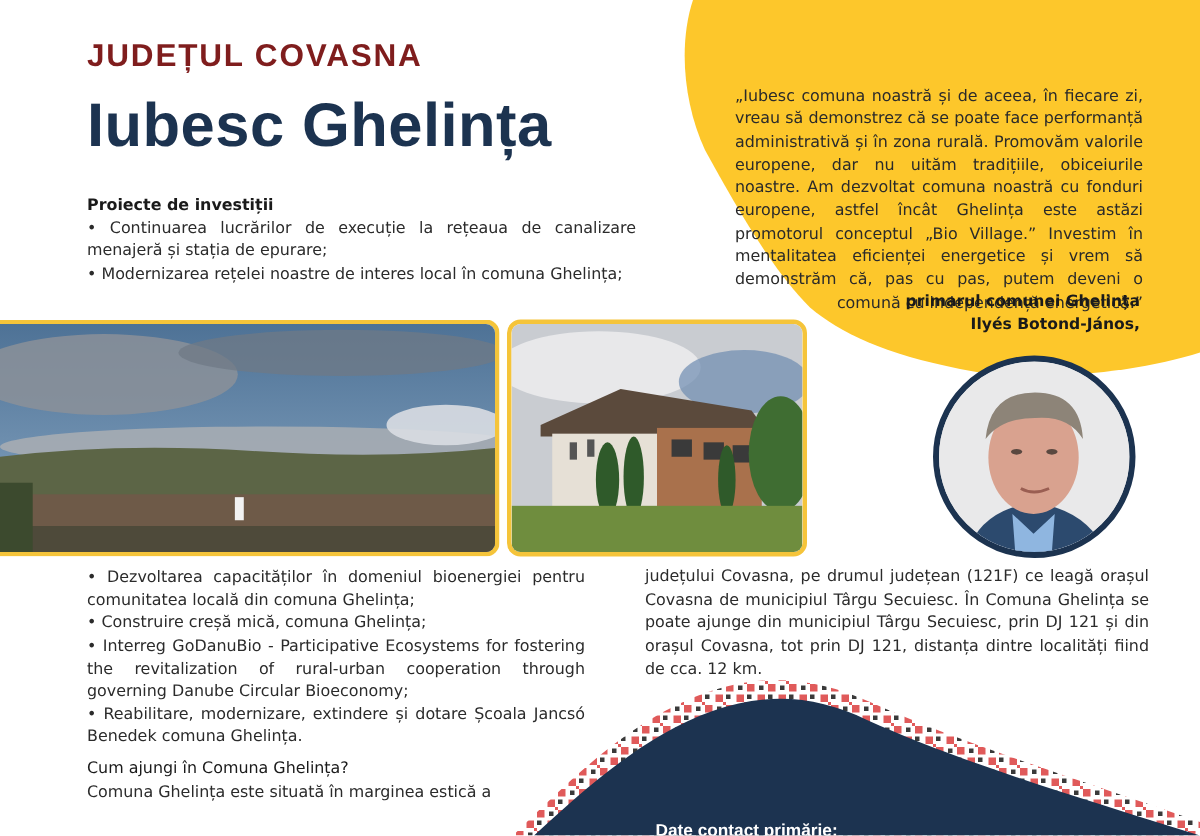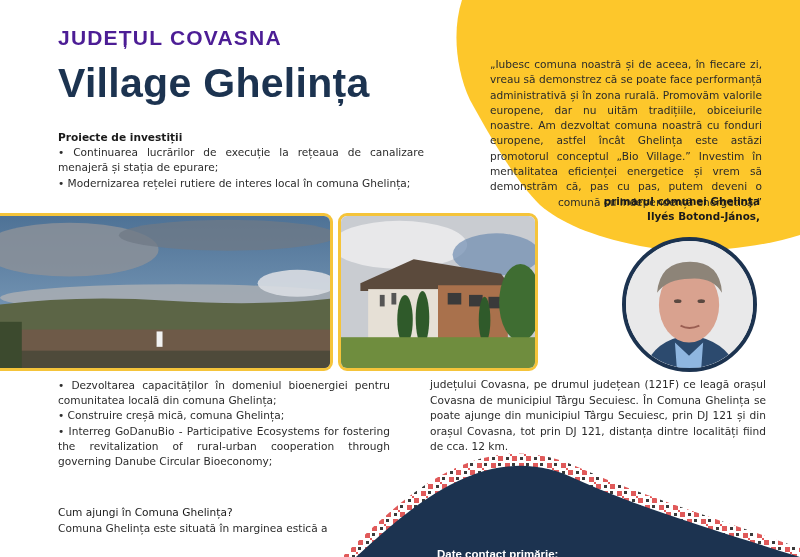--- a/index.html
+++ b/index.html
@@ -2,21 +2,21 @@
 <html><head>
   <meta charset="utf-8">
   <style>
     * { margin: 0; padding: 0; box-sizing: border-box; }
     html, body { width: 800px; height: 557px; overflow: hidden; background: #ffffff; }
     body { position: relative; font-family: "DejaVu Sans", sans-serif; color: #2b2b2b; }
 
     .yellow-blob { position: absolute; left: 0; top: 0; width: 800px; height: 557px; z-index: 0; }
 
     .county { position: absolute; left: 58px; top: 26px; font-family: "Liberation Sans", sans-serif; font-weight: 700;
-      font-size: 21px; letter-spacing: 1.2px; color: #4c1d95; z-index: 2; }
+      font-size: 21px; letter-spacing: 1.2px; color: #7f1d1d; z-index: 2; }
     .title { position: absolute; left: 58px; top: 60px; font-family: "Liberation Sans", sans-serif; font-weight: 700;
       font-size: 41px; color: #1c3350; letter-spacing: 0.3px; z-index: 2; }
 
     .projects { position: absolute; left: 58px; top: 130px; width: 366px; font-size: 10.6px; line-height: 15.2px; z-index: 2; }
     .projects .heading { font-weight: 700; color: #1a1a1a; }
     .projects .item { text-align: justify; }
 
     .photo { position: absolute; border: 3px solid #f5c43a; border-radius: 9px; overflow: hidden; z-index: 2; }
     .photo-landscape { left: 0; top: 213px; width: 333px; height: 158px; border-left: none; border-radius: 0 9px 9px 0; }
     .photo-building { left: 338px; top: 213px; width: 200px; height: 158px; }
@@ -58,26 +58,26 @@
       <rect x="8" y="1" width="3" height="3" fill="#3a3a3a"></rect>
       <rect x="2" y="9" width="3" height="3" fill="#3a3a3a"></rect>
       <rect x="6" y="6" width="2" height="2" fill="#e05a5a"></rect>
     </pattern>
   </defs>
   <path d="M 342 557 C 380 520, 420 480, 470 462 C 510 448, 545 452, 580 468 C 640 495, 720 520, 800 548 L 800 557 Z" fill="url(#embroid)"></path>
   <path d="M 356 557 C 392 524, 430 490, 475 474 C 512 461, 545 464, 578 480 C 640 508, 720 532, 800 557 Z" fill="#1c3350"></path>
 </svg>
 
 <div class="county">JUDEȚUL COVASNA</div>
-<h1 class="title">Village Ghelința</h1>
+<h1 class="title">Iubesc Ghelința</h1>
 
 <div class="projects">
   <div class="heading">Proiecte de investiții</div>
   <div class="item">• Continuarea lucrărilor de execuție la rețeaua de canalizare menajeră și stația de epurare;</div>
-  <div class="item">• Modernizarea rețelei rutiere de interes local în comuna Ghelința;</div>
+  <div class="item">• Modernizarea rețelei noastre de interes local în comuna Ghelința;</div>
 </div>
 
 <div class="photo photo-landscape">
   <svg viewBox="0 0 333 158" preserveAspectRatio="none">
     <defs>
       <linearGradient id="sky1" x1="0" y1="0" x2="0" y2="1">
         <stop offset="0" stop-color="#4e7296"></stop>
         <stop offset="1" stop-color="#8aa8c4"></stop>
       </linearGradient>
     </defs>
@@ -131,20 +131,21 @@
     <ellipse cx="55" cy="64" rx="4" ry="2" fill="#5a4840"></ellipse>
     <ellipse cx="80" cy="64" rx="4" ry="2" fill="#5a4840"></ellipse>
     <path d="M58 90 Q 67 95 78 90" stroke="#9a5e52" stroke-width="2" fill="none"></path>
   </svg>
 </div>
 
 <div class="projects2">
   <div class="item">• Dezvoltarea capacităților în domeniul bioenergiei pentru comunitatea locală din comuna Ghelința;</div>
   <div class="item">• Construire creșă mică, comuna Ghelința;</div>
   <div class="item">• Interreg GoDanuBio - Participative Ecosystems for fostering the revitalization of rural-urban cooperation through governing Danube Circular Bioeconomy;</div>
+  <div class="item">• Reabilitare, modernizare, extindere și dotare Școala Jancsó Benedek comuna Ghelința.</div>
 </div>
 
 <div class="howto">
   <div class="heading">Cum ajungi în Comuna Ghelința?</div>
   <div>Comuna Ghelința este situată în marginea estică a</div>
 </div>
 
 <div class="route">județului Covasna, pe drumul județean (121F) ce leagă orașul Covasna de municipiul Târgu Secuiesc. În Comuna Ghelința se poate ajunge din municipiul Târgu Secuiesc, prin DJ 121 și din orașul Covasna, tot prin DJ 121, distanța dintre localități fiind de cca. 12 km.</div>
 
 <div class="contact">

